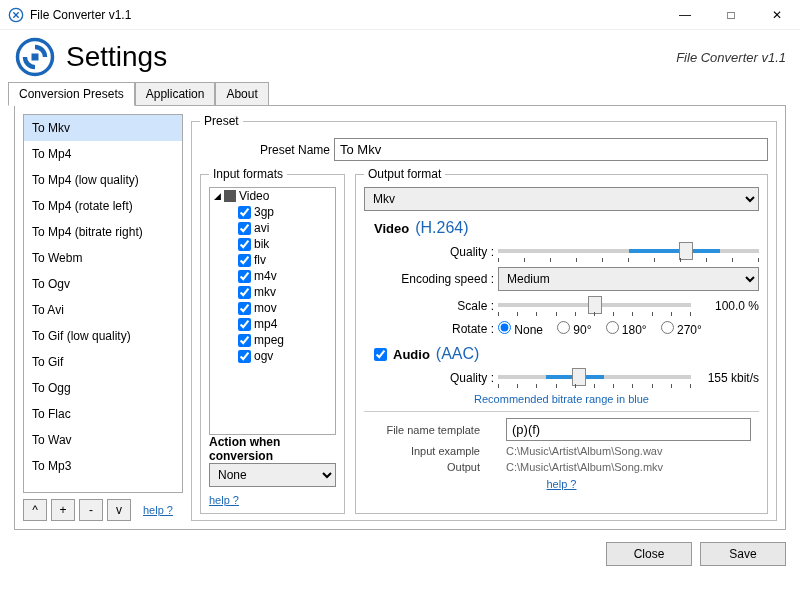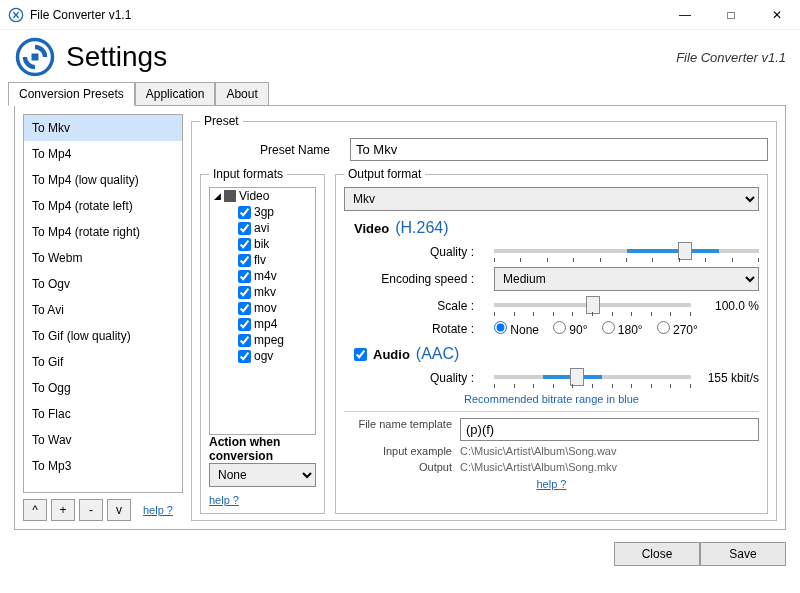--- a/index.html
+++ b/index.html
@@ -21,26 +21,26 @@
 .preset-list { flex: 1; border: 1px solid #aaa; background: #fff; overflow-y: auto; }
 .preset-list .item { padding: 6px 8px; cursor: pointer; white-space: nowrap; overflow: hidden; text-overflow: ellipsis; }
 .preset-list .item.selected { background: #d0e4fb; }
 .leftbtns { display: flex; gap: 4px; margin-top: 6px; align-items: center; }
 .leftbtns button { width: 24px; height: 22px; border: 1px solid #999; background: #f0f0f0; cursor: pointer; font-size: 12px; }
 .leftbtns .help { margin-left: 8px; }
 .help-link { color: #1a66b8; text-decoration: underline; font-size: 11px; cursor: pointer; }
 .right { flex: 1; }
 fieldset { border: 1px solid #bbb; padding: 6px 8px; }
 legend { font-size: 12px; padding: 0 4px; }
-.row { display: flex; align-items: center; margin: 4px 0; gap: 20px; }
+.row { display: flex; align-items: center; margin: 4px 0; gap: 4px; }
 .label-col { width: 130px; text-align: right; font-size: 12px; }
 input[type=text] { border: 1px solid #888; padding: 3px 5px; font-size: 13px; font-family: inherit; }
 .preset-name-input { flex: 1; }
 .fieldset-row { display: flex; gap: 10px; margin-top: 6px; }
-.input-formats { width: 125px; }
+.input-formats { width: 145px; }
 .tree { border: 1px solid #aaa; height: 248px; overflow-y: auto; overflow-x: auto; background: #fff; font-size: 12px; }
 .tree .node { display: flex; align-items: center; padding: 1px 4px; gap: 3px; }
 .tree .node.child { padding-left: 28px; }
 .tree .tri { font-size: 9px; }
 .tree input[type=checkbox] { width: 13px; height: 13px; }
 .action-label { font-size: 12px; font-weight: bold; }
 select { width: 100%; border: 1px solid #888; background: #eee; padding: 3px 4px; font-size: 12px; }
 .output { flex: 1; }
 .output select.wide { width: 100%; }
 .section-head { font-weight: 600; font-size: 13px; margin: 8px 0 2px 10px; display: flex; align-items: center; gap: 6px; }
@@ -49,24 +49,24 @@
 .slider { position: relative; height: 22px; }
 .slider .track { position: absolute; left: 0; right: 0; top: 8px; height: 4px; background: #d0d0d0; }
 .slider .blue { position: absolute; top: 8px; height: 4px; background: #2a8fdd; }
 .slider .thumb { position: absolute; top: 1px; width: 14px; height: 18px; border: 1px solid #888; background: #f0f0f0; transform: translateX(-7px); }
 .slider .ticks { position: absolute; left: 0; right: 0; bottom: 0; height: 5px; display: flex; justify-content: space-between; }
 .slider .ticks span { width: 1px; height: 4px; background: #555; }
 .value-col { width: 60px; text-align: right; font-size: 12px; }
 .radio-opts { display: flex; gap: 14px; font-size: 12px; align-items: center; }
 .hint { font-size: 11px; color: #1a66b8; text-align: center; margin: 2px 0 6px; }
 .sep { border-top: 1px solid #ccc; margin: 6px 0; }
-.fn-row { display: flex; align-items: flex-start; gap: 8px; margin: 4px 0; font-size: 11px; }
+.fn-row { display: flex; align-items: center; gap: 26px; margin: 4px 8px; font-size: 11px; }
 .fn-label { width: 108px; text-align: right; color: #444; }
 .fn-val { color: #666; }
-.footer { display: flex; justify-content: flex-end; padding: 4px 14px 10px; }
+.footer { display: flex; justify-content: flex-end; gap: 8px; padding: 4px 14px 10px; }
 .footer button { width: 86px; height: 24px; border: 1px solid #999; background: #e8e8e8; cursor: pointer; font-size: 12px; }
 ::-webkit-scrollbar { width: 16px; height: 16px; }
 ::-webkit-scrollbar-thumb { background: #c0c0c0; }
 ::-webkit-scrollbar-track { background: #f0f0f0; }
 </style>
 </head>
 <body>
 
 <div class="titlebar">
   <svg class="app-icon" viewBox="0 0 24 24">
@@ -99,21 +99,21 @@
 </div>
 
 <div class="tabpanel">
 
   <div class="left">
     <div class="preset-list" id="preset-list">
         <div class="item selected">To Mkv</div>
         <div class="item">To Mp4</div>
         <div class="item">To Mp4 (low quality)</div>
         <div class="item">To Mp4 (rotate left)</div>
-        <div class="item">To Mp4 (rotate right)</div>
+        <div class="item">To Mp4 (bitrate right)</div>
         <div class="item">To Webm</div>
         <div class="item">To Ogv</div>
         <div class="item">To Avi</div>
         <div class="item">To Gif (low quality)</div>
         <div class="item">To Gif</div>
         <div class="item">To Ogg</div>
         <div class="item">To Flac</div>
         <div class="item">To Wav</div>
         <div class="item">To Mp3</div>
       </div>

